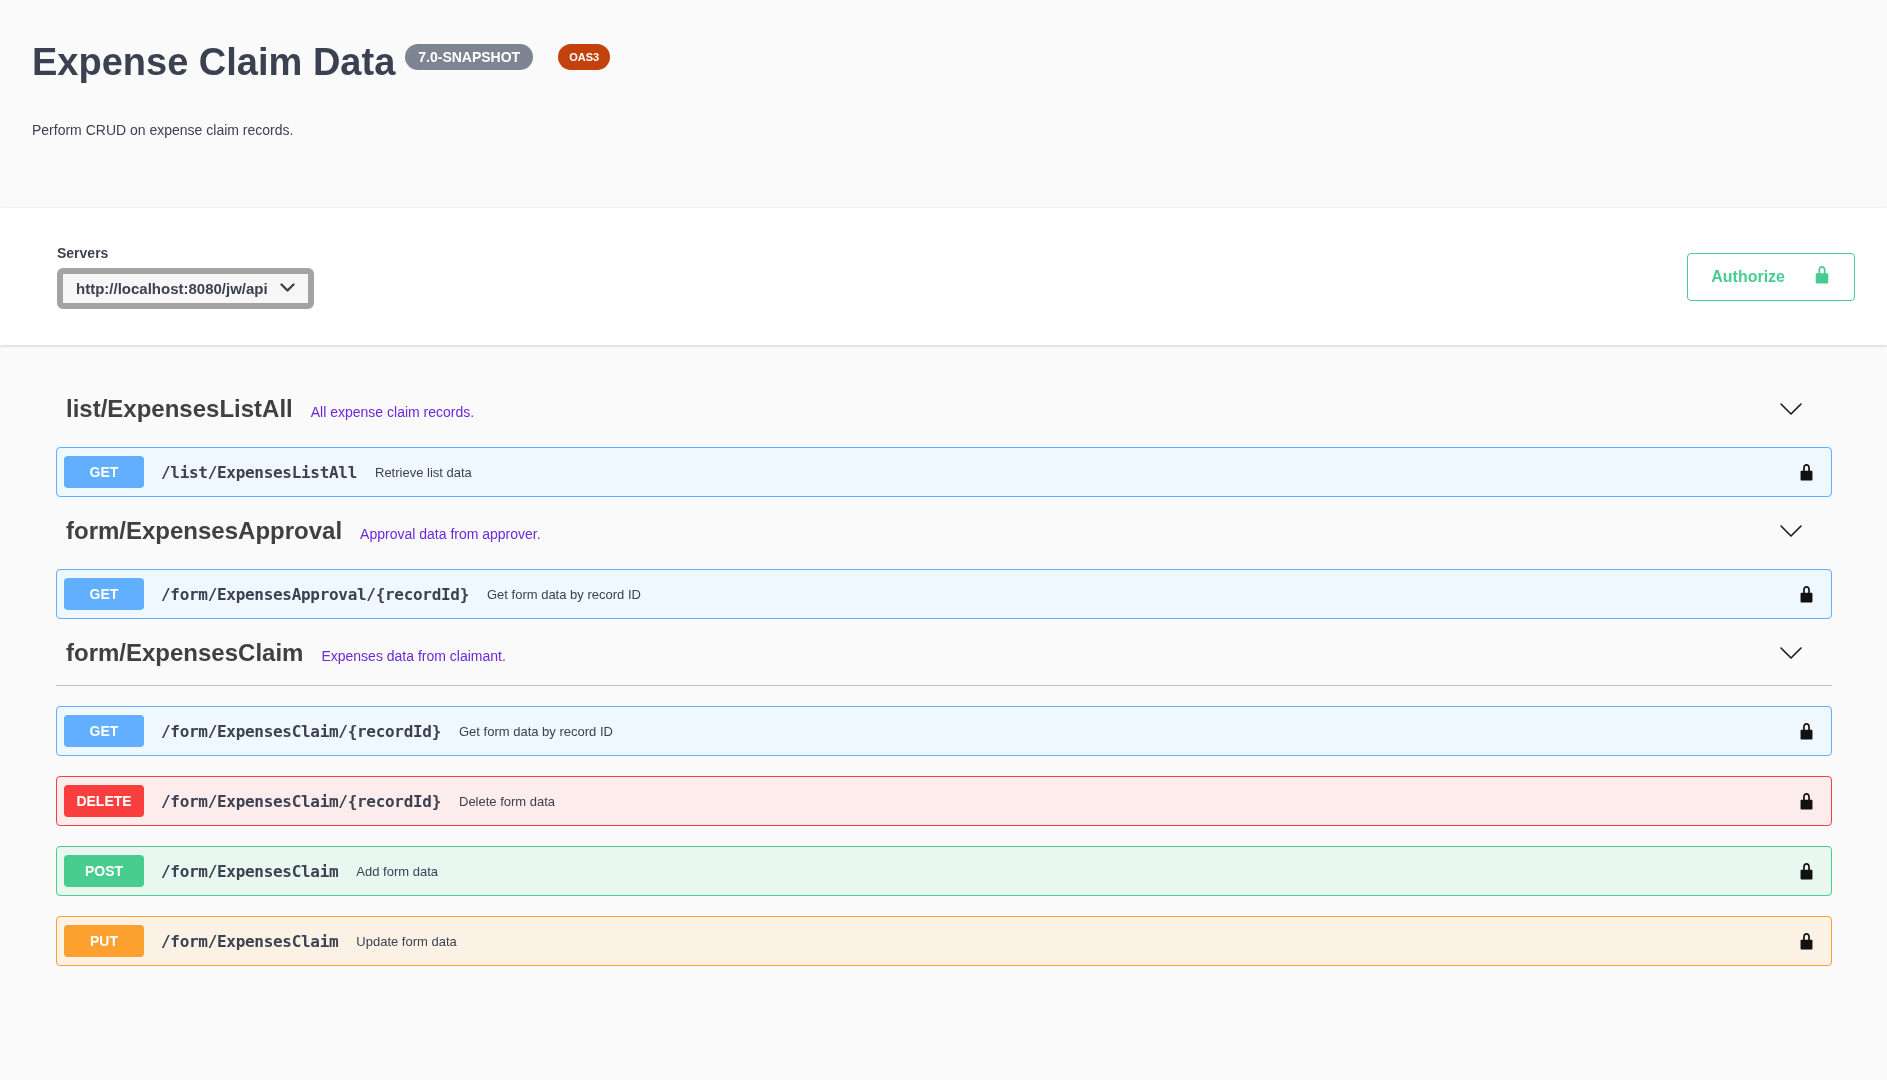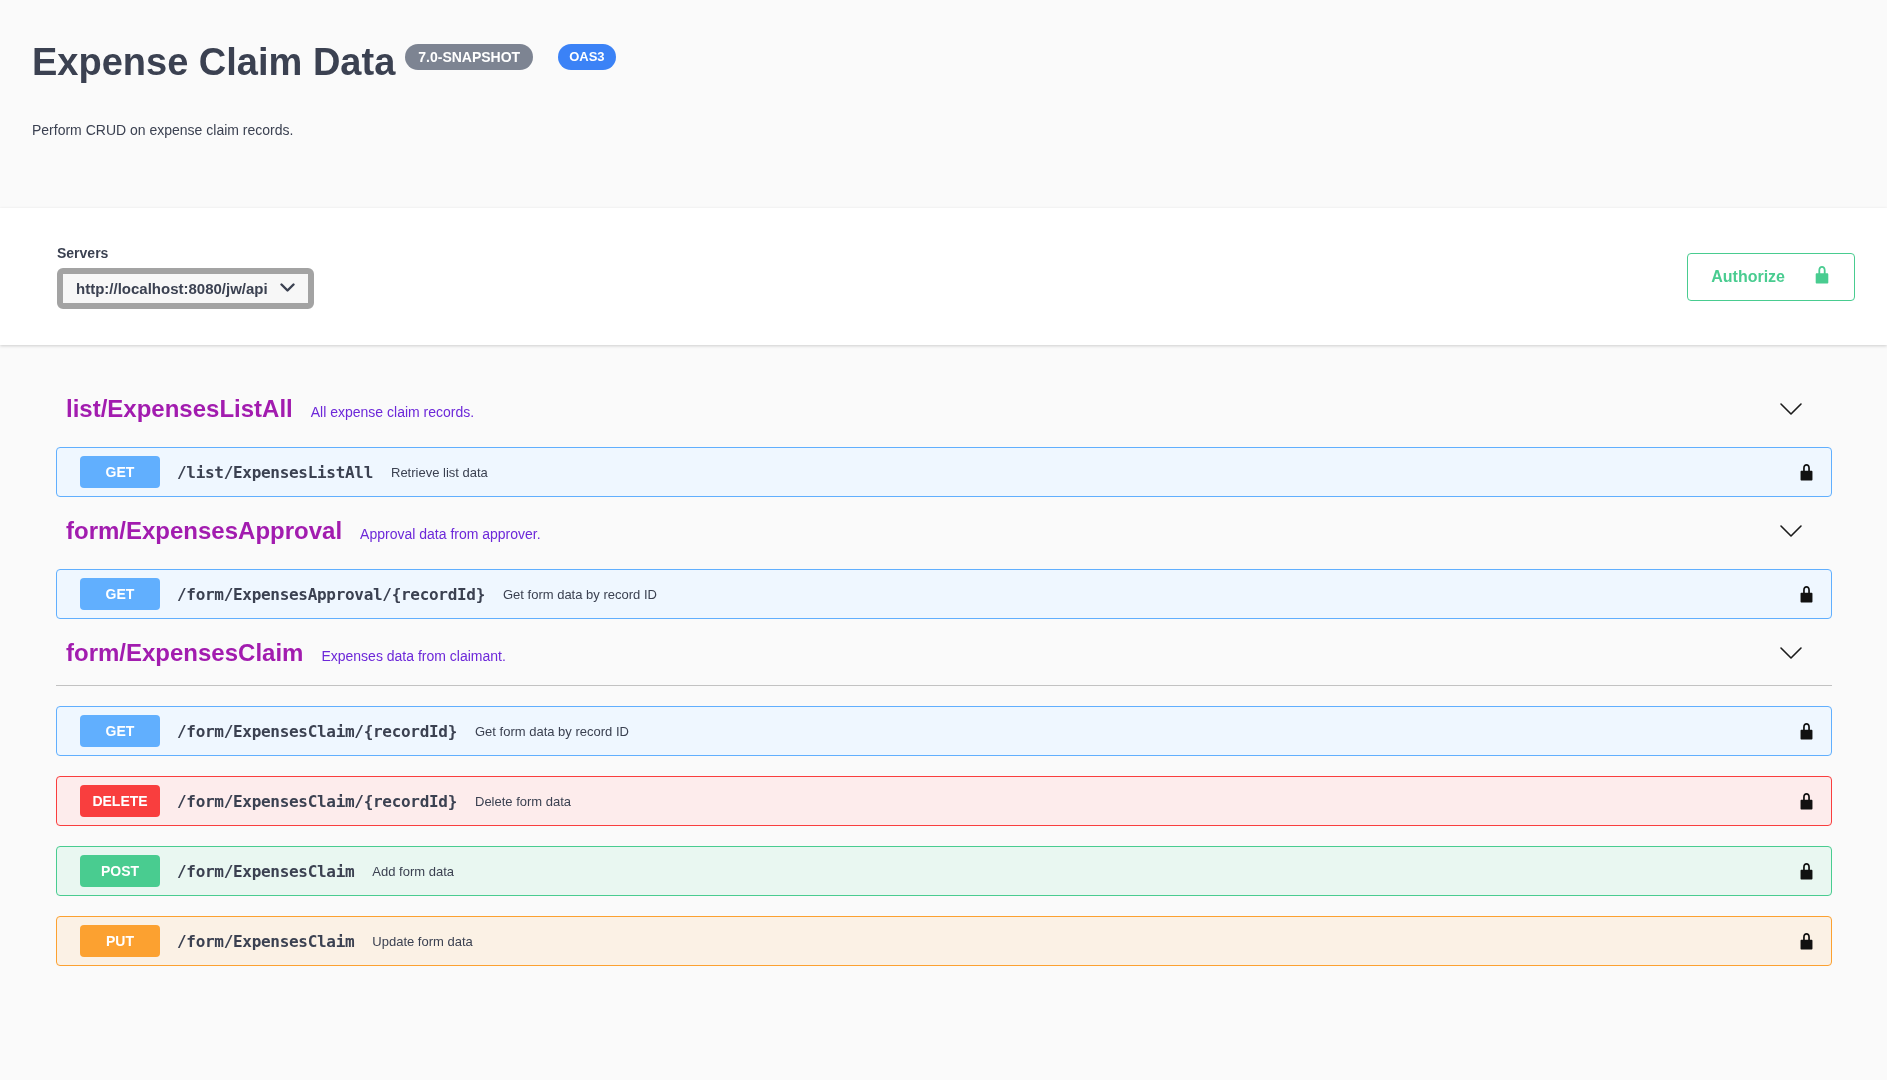--- a/index.html
+++ b/index.html
@@ -12,21 +12,21 @@
   }
 
   
   .info-section { padding:40px 32px 0; height:208px; }
   .title-row { display:flex; align-items:flex-start; }
   .api-title { font-size:38px; font-weight:700; margin:0; color:#3b4151; line-height:1.2; }
   .badges { display:flex; gap:25px; margin-left:10px; margin-top:4px; }
   .badge { display:inline-flex; align-items:center; color:#fff; font-weight:700;
            border-radius:14px; padding:4px 13px; line-height:1.3; }
   .badge-version { background:#7d8492; font-size:14px; }
-  .badge-oas { background:#3b82f6; font-size:13px; padding:4px 11px; }
+  .badge-oas { background:#c2410c; font-size:11px; padding:4px 11px; }
   .api-description { font-size:14px; margin-top:36px; color:#3b4151; }
 
   
   .scheme-section {
     background:#fff; height:137px;
     box-shadow:0 1px 3px 0 rgba(0,0,0,.18);
     display:flex; align-items:center; justify-content:space-between;
     padding:10px 32px 10px 57px;
   }
   .servers-label { font-weight:700; font-size:14px; margin-bottom:7px; color:#3b4151; }
@@ -47,30 +47,30 @@
   }
 
   
   .operations { padding:50px 55px 0 56px; }
   .opblock-section { margin-bottom:18px; }
   .opblock-tag {
     display:flex; align-items:center; justify-content:space-between;
     padding:0 10px; margin-bottom:24px; cursor:pointer;
   }
   .tag-left { display:flex; align-items:baseline; }
-  .tag-name { font-size:24px; font-weight:700; color:#a21caf; }
+  .tag-name { font-size:24px; font-weight:700; color:#404040; }
   .tag-desc { font-size:14px; margin-left:18px; color:#6d28d9; }
   .tag-chevron { margin-right:18px; }
   .tag-chevron svg { display:block; }
   .tag-divider { border:0; border-top:1px solid #c2c2c2; margin:-6px 0 20px 0; height:0; }
 
   .op-row {
     display:flex; align-items:center;
     height:50px; border:1px solid; border-radius:4px;
-    margin-bottom:20px; padding:0 16px 0 23px; cursor:pointer;
+    margin-bottom:20px; padding:0 16px 0 7px; cursor:pointer;
   }
   .row-get    { background:#eff7ff; border-color:#61affe; }
   .row-post   { background:#e9f7f1; border-color:#49cc90; }
   .row-delete { background:#fdecec; border-color:#f93e3e; }
   .row-put    { background:#fbf1e5; border-color:#fca130; }
 
   .op-method {
     min-width:80px; text-align:center; color:#fff;
     font-weight:700; font-size:14px; border-radius:4px;
     padding:9px 12px; line-height:1;

